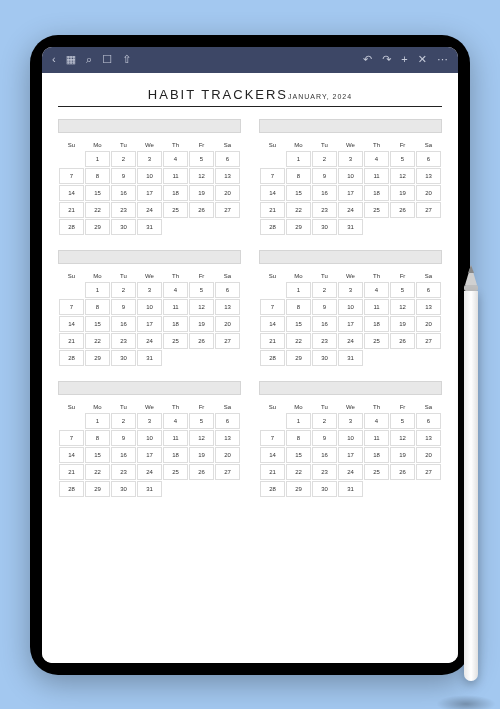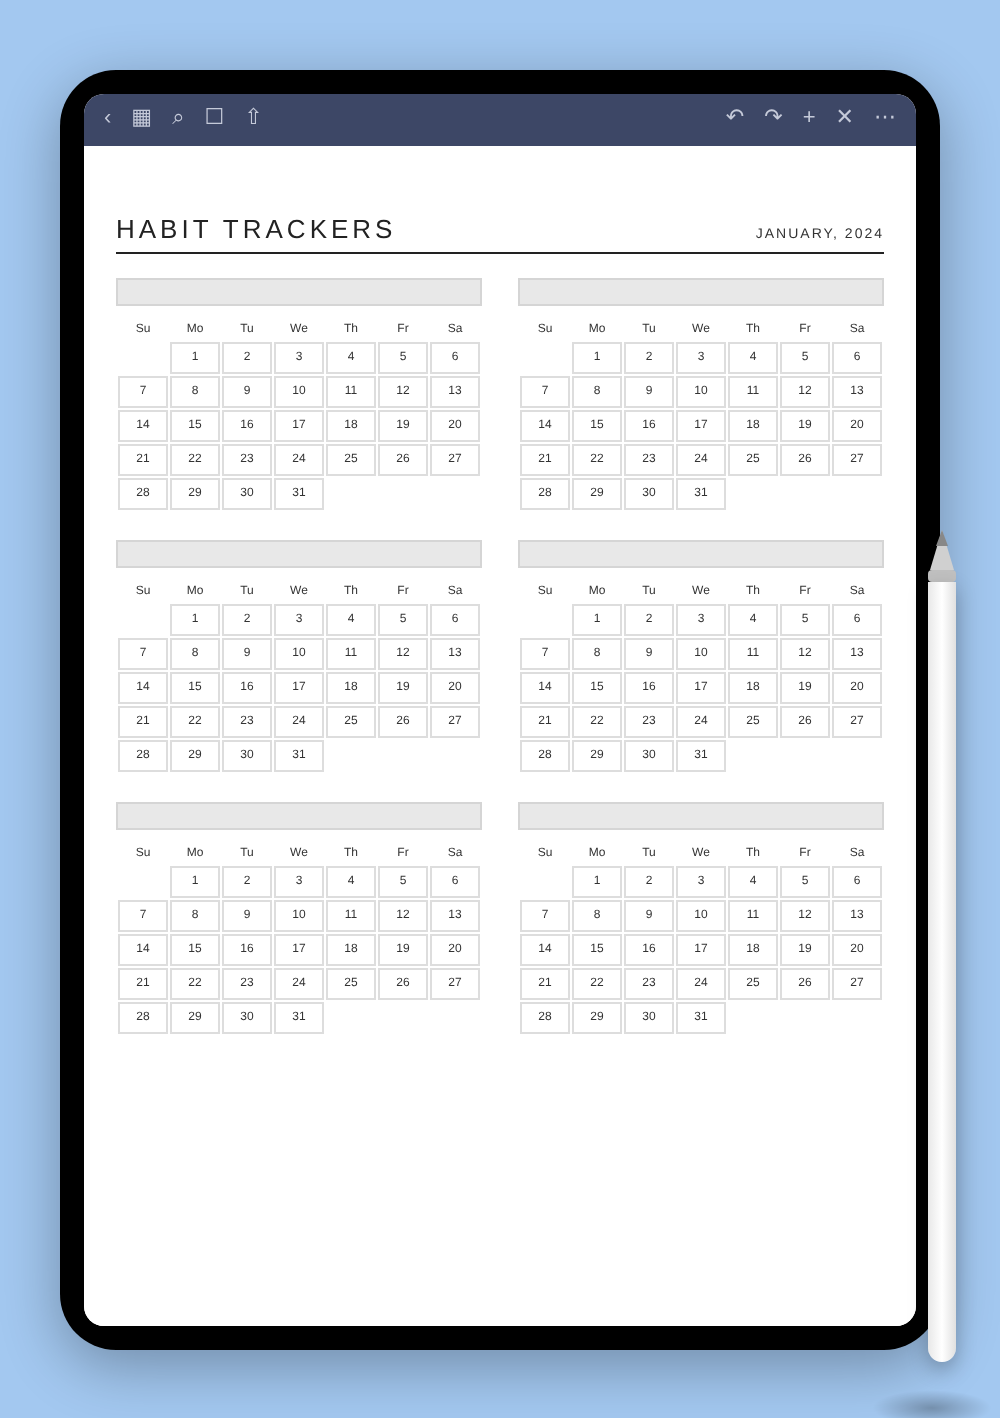--- a/index.html
+++ b/index.html
@@ -52,26 +52,25 @@
     cursor: pointer;
   }
   .page {
     flex: 1;
     background: #fff;
     padding: 14px 16px;
     overflow: hidden;
   }
   .page-header {
     display: flex;
-    justify-content: space-between;
+    justify-content: center;
     align-items: baseline;
     border-bottom: 1px solid #222;
     padding-bottom: 4px;
     margin-bottom: 12px;
-    margin-top: 20px;
   }
   .title {
     font-size: 13px;
     letter-spacing: 2px;
     font-weight: 400;
     color: #222;
   }
   .month-label {
     font-size: 7px;
     letter-spacing: 1px;

